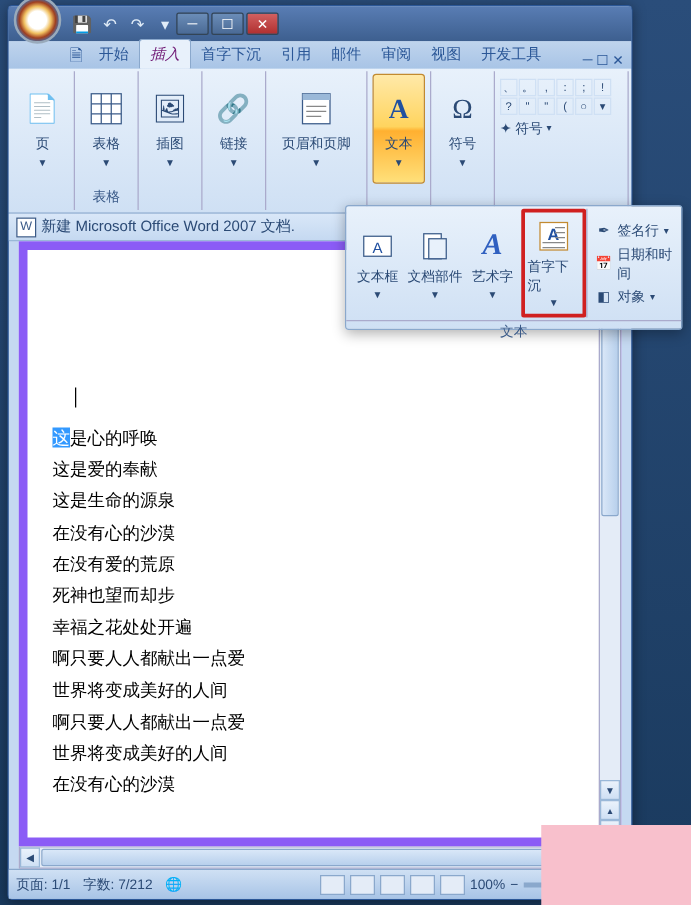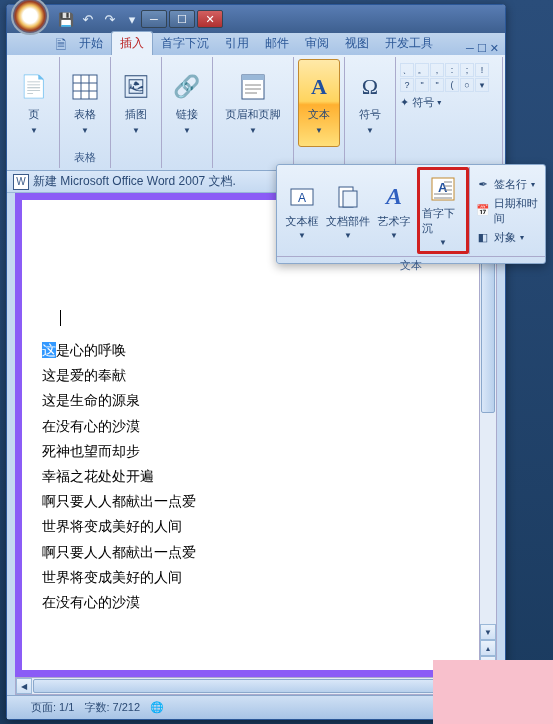--- a/index.html
+++ b/index.html
@@ -12,21 +12,21 @@
 .qat { display: flex; gap: 4px; margin-left: 4px; }
 .qat-icon { width: 18px; height: 18px; display: flex; align-items: center; justify-content: center; font-size: 13px; color: #e0ecf8; }
 .title-text { flex: 1; text-align: center; font-size: 12px; }
 .win-controls { display: flex; gap: 2px; }
 .win-btn { width: 26px; height: 18px; background: linear-gradient(180deg, #6b8db8, #4a6a95); border: 1px solid #345; border-radius: 2px; display: flex; align-items: center; justify-content: center; color: white; font-size: 11px; cursor: pointer; }
 .win-btn.close { background: linear-gradient(180deg, #d26060, #b03030); }
 
 .tabs { height: 22px; background: linear-gradient(180deg, #bfd4ed, #a8c4e6); display: flex; align-items: flex-end; padding-left: 44px; font-size: 12px; }
 .tab-spacer { width: 20px; height: 18px; display: flex; align-items: center; justify-content: center; color: #2b5797; font-size: 13px; }
 .tab { padding: 3px 8px; color: #2b5797; cursor: pointer; }
-.tab.active { background: #e8f1fb; border: 1px solid #8aa8cc; border-bottom: none; border-radius: 3px 3px 0 0; color: #b91c1c; }
+.tab.active { background: #e8f1fb; border: 1px solid #8aa8cc; border-bottom: none; border-radius: 3px 3px 0 0; color: #701a75; font-style: italic; }
 .tab-end { margin-left: auto; display: flex; gap: 3px; padding-right: 6px; color: #2b5797; font-size: 11px; }
 
 .ribbon { height: 116px; background: linear-gradient(180deg, #e8f1fb, #cfe0f4); border-bottom: 1px solid #8aa8cc; display: flex; padding: 2px; }
 .rgroup { border-right: 1px solid #aac; padding: 2px 4px; display: flex; flex-direction: column; }
 .rgroup-body { flex: 1; display: flex; align-items: flex-start; gap: 2px; }
 .rgroup-label { text-align: center; font-size: 11px; color: #3a5a88; padding: 1px 0; }
 .big-btn { width: 42px; height: 88px; display: flex; flex-direction: column; align-items: center; justify-content: center; gap: 4px; border: 1px solid transparent; border-radius: 3px; cursor: pointer; font-size: 11px; color: #2b4a75; }
 .big-btn.active { border: 1px solid #c28a30; background: linear-gradient(180deg, #ffe9a8, #ffd45e 48%, #ffb030 52%, #ffe07a); }
 .big-icon { width: 32px; height: 32px; display: flex; align-items: center; justify-content: center; font-size: 22px; }
 .drop-arrow { font-size: 8px; color: #2b4a75; }
@@ -44,21 +44,21 @@
 
 .scrollbar-v { position: absolute; right: 8px; top: 190px; bottom: 30px; width: 18px; background: #e4ecf7; border: 1px solid #aac; }
 .sb-btn { height: 16px; background: linear-gradient(180deg, #eaf2fb, #cfe0f4); border: 1px solid #9ab8d8; display: flex; align-items: center; justify-content: center; font-size: 8px; color: #2b4a75; cursor: pointer; }
 .sb-thumb { position: absolute; top: 17px; left: 1px; right: 1px; height: 200px; background: linear-gradient(90deg, #d9e7f8, #b8d0ec); border: 1px solid #8aa8cc; border-radius: 2px; }
 .sb-nav { position: absolute; bottom: 0; left: 0; right: 0; }
 
 .scrollbar-h { height: 18px; margin: 0 8px; background: #e4ecf7; border: 1px solid #aac; display: flex; }
 .scrollbar-h .sb-btn { width: 16px; height: auto; }
 .scrollbar-h .sb-thumb-h { flex: 1; margin: 1px; background: linear-gradient(180deg, #d9e7f8, #b8d0ec); border: 1px solid #8aa8cc; border-radius: 2px; }
 
-.statusbar { height: 24px; background: linear-gradient(180deg, #cfe0f4, #a8c4e6); display: flex; align-items: center; padding: 0 24px; font-size: 11px; color: #2b4a75; border-top: 1px solid #8aa8cc; gap: 10px; }
+.statusbar { height: 24px; background: linear-gradient(180deg, #cfe0f4, #a8c4e6); display: flex; align-items: center; padding: 0 6px; font-size: 11px; color: #2b4a75; border-top: 1px solid #8aa8cc; gap: 10px; }
 .status-right { margin-left: auto; display: flex; align-items: center; gap: 4px; }
 .view-btn { width: 20px; height: 16px; border: 1px solid #8aa8cc; background: #e4ecf7; cursor: pointer; }
 .zoom-slider { width: 70px; height: 4px; background: #8aa8cc; position: relative; }
 .zoom-thumb { position: absolute; left: 32px; top: -4px; width: 8px; height: 12px; background: #e4ecf7; border: 1px solid #6a8ab0; border-radius: 2px; }
 
 
 .float-panel { position: absolute; left: 276px; top: 164px; width: 270px; height: 100px; background: linear-gradient(180deg, #e8f1fb, #cfe0f4); border: 1px solid #8aa8cc; border-radius: 3px; box-shadow: 0 3px 10px rgba(0,0,0,0.3); display: flex; flex-direction: column; z-index: 20; }
 .float-body { flex: 1; display: flex; padding: 2px; }
 .float-label { text-align: center; font-size: 11px; color: #3a5a88; padding: 1px; border-top: 1px solid #aac; }
 .fbtn { width: 46px; display: flex; flex-direction: column; align-items: center; justify-content: center; gap: 2px; font-size: 11px; color: #2b4a75; border: 1px solid transparent; border-radius: 3px; cursor: pointer; padding: 2px 0; }
@@ -225,20 +225,21 @@
     <span>新建 Microsoft Office Word 2007 文档.</span>
   </div>
 
   <div class="doc-area">
     <div class="doc-content" id="doc-content">
       <div class="cursor-line"></div>
     <div><span class="sel">这</span>是心的呼唤</div>
         <div>这是爱的奉献</div>
         <div>这是生命的源泉</div>
         <div>在没有心的沙漠</div>
+        <div>在没有爱的荒原</div>
         <div>死神也望而却步</div>
         <div>幸福之花处处开遍</div>
         <div>啊只要人人都献出一点爱</div>
         <div>世界将变成美好的人间</div>
         <div>啊只要人人都献出一点爱</div>
         <div>世界将变成美好的人间</div>
         <div>在没有心的沙漠</div>
       </div>
   </div>
 
@@ -256,20 +257,33 @@
   <div class="scrollbar-h">
     <div class="sb-btn">◀</div>
     <div class="sb-thumb-h"></div>
     <div class="sb-btn">▶</div>
   </div>
 
   <div class="statusbar">
     <span>页面: 1/1</span>
     <span>字数: 7/212</span>
     <span style="color:#2b4a75">🌐</span>
+    <div class="status-right">
+      <div class="view-btn"></div>
+      <div class="view-btn"></div>
+      <div class="view-btn"></div>
+      <div class="view-btn"></div>
+      <div class="view-btn"></div>
+      <span>100%</span>
+      <span>−</span>
+      <div class="zoom-slider">
+          <div class="zoom-thumb"></div>
+        </div>
+      <span>+</span>
+    </div>
   </div>
 </div>
 
 <div class="float-panel">
   <div class="float-body">
     <div class="fbtn">
       <div class="big-icon">
         <svg width="26" height="26">
             <rect x="2" y="5" width="22" height="16" fill="#fff" stroke="#3a5a88"></rect>
             <text x="13" y="18" text-anchor="middle" font-size="12" fill="#2050a0" font-family="serif">A</text>

